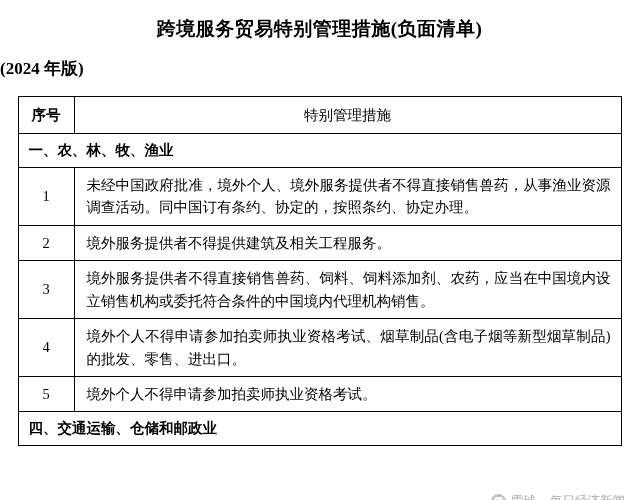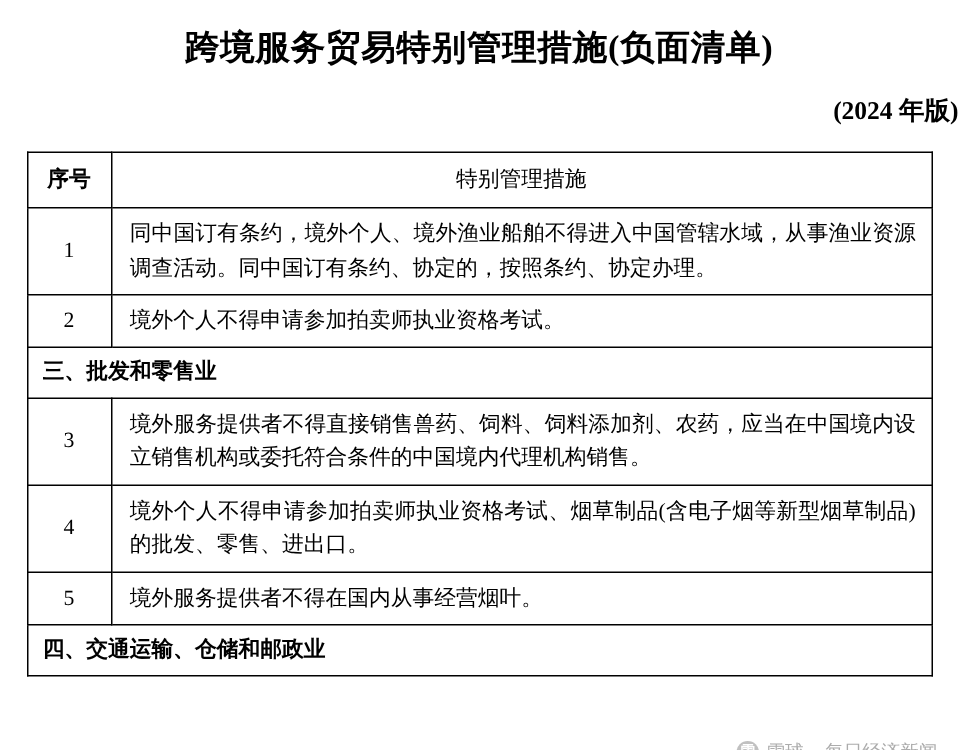--- a/index.html
+++ b/index.html
@@ -16,28 +16,28 @@
     position: relative;
   }
   .page {
     width: 639px;
     height: 500px;
     position: relative;
     box-sizing: border-box;
   }
   .doc-title {
     text-align: center;
-    font-size: 23px;
+    font-size: 19px;
     font-weight: bold;
     letter-spacing: 0.5px;
     margin-top: 18px;
     line-height: 1.2;
   }
   .doc-subtitle {
-    text-align: right;
+    text-align: left;
     font-size: 17px;
     font-weight: bold;
     margin-top: 16px;
     margin-bottom: 16px;
   }
   table.main-table {
     border-collapse: collapse;
     width: 604px;
     margin: 0 auto;
     table-layout: fixed;
@@ -114,49 +114,49 @@
     <colgroup>
       <col class="col-no">
       <col>
     </colgroup>
     <tbody>
       <tr>
         <td class="hdr-no">序号</td>
         <td class="hdr-measure">特别管理措施</td>
       </tr>
 
+      <tr class="section-row">
+        <td colspan="2">一、农、林、牧、渔业</td>
+      </tr>
 
       <tr>
         <td class="col-no">1</td>
-        <td class="item-text">同中国订有条约，境外个人、境外渔业船舶不得进入中国管辖水域，从事渔业资源调查活动。同中国订有条约、协定的，按照条约、协定办理。</td>
+        <td class="item-text">未经中国政府批准，境外个人、境外服务提供者不得直接销售兽药，从事渔业资源调查活动。同中国订有条约、协定的，按照条约、协定办理。</td>
       </tr>
 
 
       <tr>
         <td class="col-no">2</td>
-        <td class="item-text">境外个人不得申请参加拍卖师执业资格考试。</td>
+        <td class="item-text">境外服务提供者不得提供建筑及相关工程服务。</td>
       </tr>
 
-      <tr class="section-row">
-        <td colspan="2">三、批发和零售业</td>
-      </tr>
 
       <tr>
         <td class="col-no">3</td>
         <td class="item-text">境外服务提供者不得直接销售兽药、饲料、饲料添加剂、农药，应当在中国境内设立销售机构或委托符合条件的中国境内代理机构销售。</td>
       </tr>
 
       <tr>
         <td class="col-no">4</td>
         <td class="item-text">境外个人不得申请参加拍卖师执业资格考试、烟草制品(含电子烟等新型烟草制品)的批发、零售、进出口。</td>
       </tr>
 
       <tr>
         <td class="col-no">5</td>
-        <td class="item-text">境外服务提供者不得在国内从事经营烟叶。</td>
+        <td class="item-text">境外个人不得申请参加拍卖师执业资格考试。</td>
       </tr>
 
       <tr class="section-row">
         <td colspan="2">四、交通运输、仓储和邮政业</td>
       </tr>
     </tbody>
   </table>
 
   <div class="watermark">
     <span class="wm-logo">雪</span>

